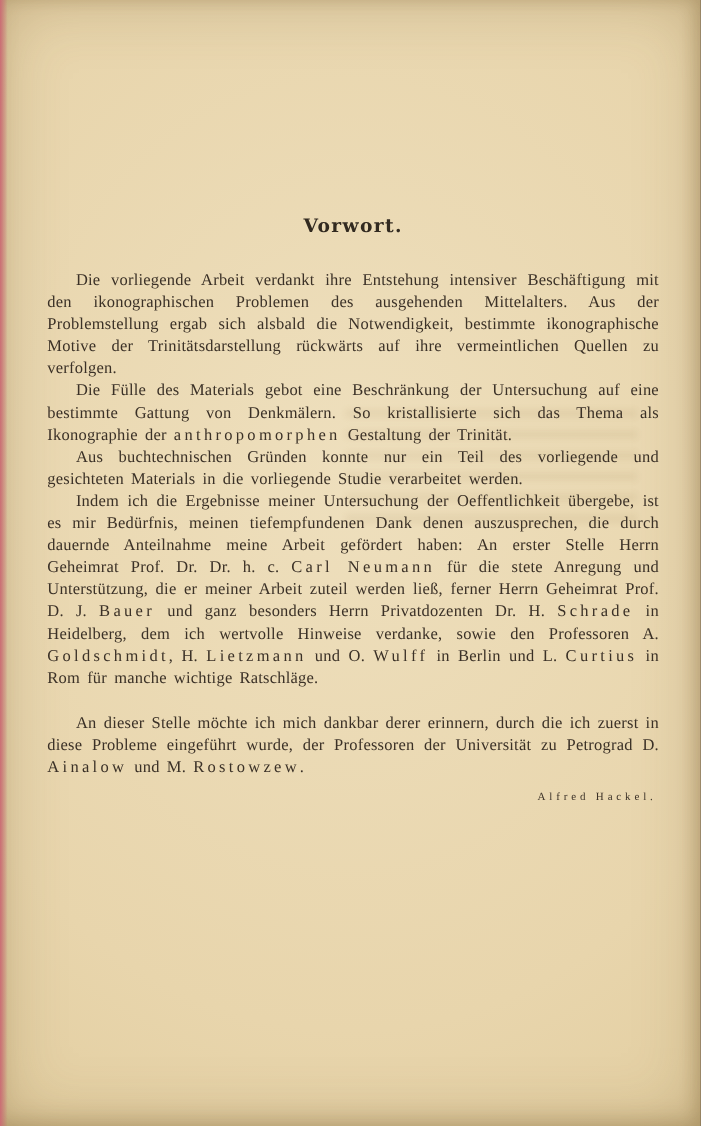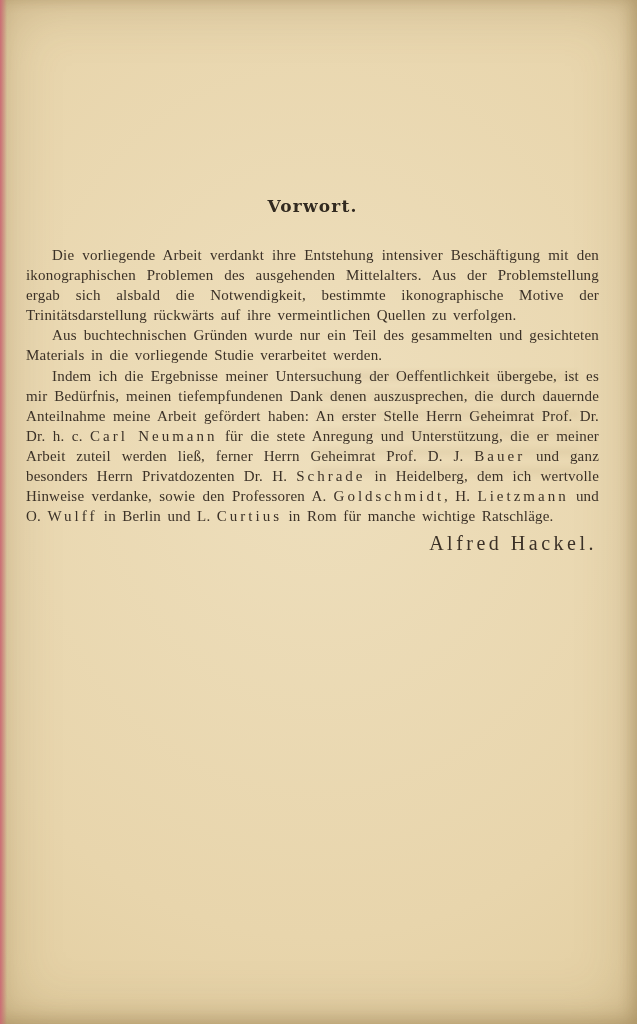--- a/index.html
+++ b/index.html
@@ -43,21 +43,21 @@
     background: repeating-linear-gradient(to bottom,
       rgba(146, 118, 66, 0.20) 0px, rgba(146, 118, 66, 0.20) 8px,
       rgba(146, 118, 66, 0) 8px, rgba(146, 118, 66, 0) 19px);
     filter: blur(3px);
     opacity: 0.45;
     pointer-events: none;
   }
   .content {
     position: relative;
     box-sizing: border-box;
-    padding: 196px 38px 0 26px;
+    padding: 196px 38px 0 43px;
     width: 100%;
     height: 100%;
   }
   .title {
     margin: 0 0 29px 0;
     text-align: center;
     font-size: 17px;
     font-weight: bold;
     letter-spacing: 1.2px;
     font-family: "DejaVu Serif", "Liberation Serif", serif;
@@ -81,33 +81,35 @@
   .closing {
     margin: 23px 0 0 0;
     text-indent: 38px;
     font-size: 15.5px;
     line-height: 20px;
     word-spacing: 2px;
   }
   .signature {
     margin: 7px 2px 0 0;
     text-align: right;
-    font-size: 20px;
+    font-size: 10px;
     line-height: 20px;
   }
   .signature .spaced {
     letter-spacing: 3.5px;
   }
 </style>
 </head>
 <body>
 
 <div class="page">
   <div class="page-edge-left"></div>
   <div class="showthrough"></div>
   <div class="content">
     <h1 class="title">Vorwort.</h1>
     <p class="para"><span>Die vorliegende Arbeit verdankt ihre Entstehung intensiver Beschäftigung mit den ikonographischen Problemen des ausgehenden Mittelalters. Aus der Problemstellung ergab sich alsbald die Notwendigkeit, bestimmte ikonographische Motive der Trinitätsdarstellung rückwärts auf ihre vermeintlichen Quellen zu verfolgen.</span></p>
-    <p class="para"><span>Aus buchtechnischen Gründen wurde nur ein Teil des gesammelten und gesichteten Materials in die vorliegende Studie verarbeitet werden.</span></p>
+    <p class="para"><span>Die Fülle des Materials gebot eine Beschränkung der Untersuchung auf eine bestimmte Gattung von Denkmälern. So kristallisierte sich das Thema als Ikonographie der </span><span class="spaced">anthropomorphen</span><span> Gestaltung der Trinität.</span></p>
+    <p class="para"><span>Aus buchtechnischen Gründen konnte nur ein Teil des vorliegende und gesichteten Materials in die vorliegende Studie verarbeitet werden.</span></p>
     <p class="para"><span>Indem ich die Ergebnisse meiner Untersuchung der Oeffentlichkeit übergebe, ist es mir Bedürfnis, meinen tiefempfundenen Dank denen auszusprechen, die durch dauernde Anteilnahme meine Arbeit gefördert haben: An erster Stelle Herrn Geheimrat Prof. Dr. Dr. h. c. </span><span class="spaced">Carl Neumann</span><span> für die stete Anregung und Unterstützung, die er meiner Arbeit zuteil werden ließ, ferner Herrn Geheimrat Prof. D. J. </span><span class="spaced">Bauer</span><span> und ganz besonders Herrn Privatdozenten Dr. H. </span><span class="spaced">Schrade</span><span> in Heidelberg, dem ich wertvolle Hinweise verdanke, sowie den Professoren A. </span><span class="spaced">Goldschmidt</span><span>, H. </span><span class="spaced">Lietzmann</span><span> und O. </span><span class="spaced">Wulff</span><span> in Berlin und L. </span><span class="spaced">Curtius</span><span> in Rom für manche wichtige Ratschläge.</span></p>
+    <p class="para gap-before"><span>An dieser Stelle möchte ich mich dankbar derer erinnern, durch die ich zuerst in diese Probleme eingeführt wurde, der Professoren der Universität zu Petrograd D. </span><span class="spaced">Ainalow</span><span> und M. </span><span class="spaced">Rostowzew</span><span>.</span></p>
     <p class="signature"><span class="spaced">Alfred Hackel.</span></p>
   </div>
 </div>
 
 </body></html>

